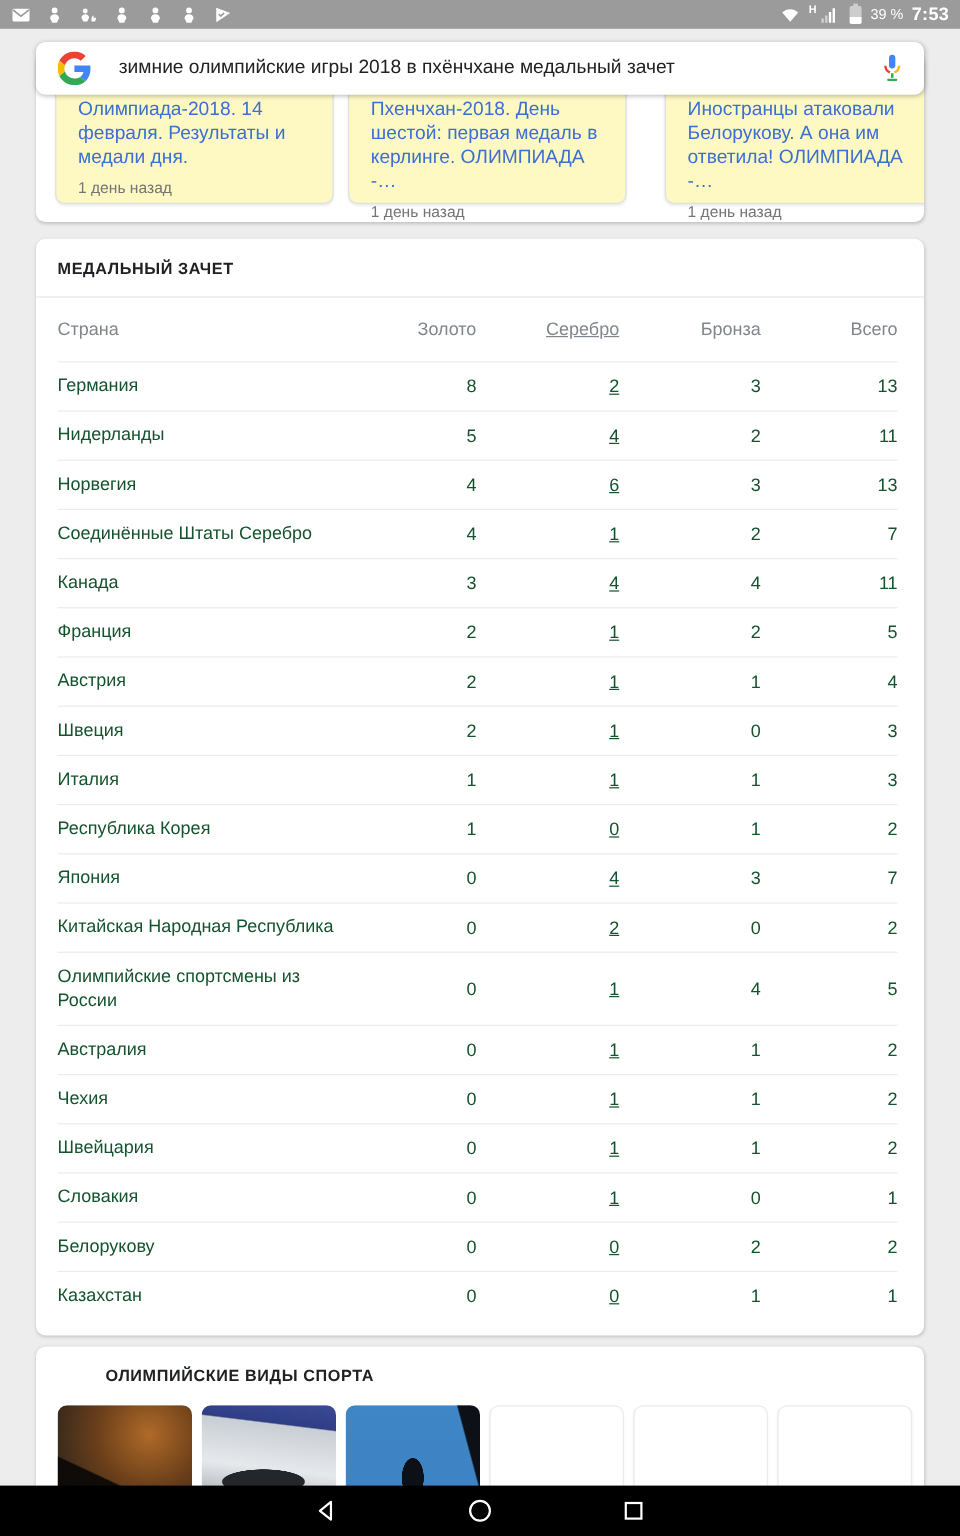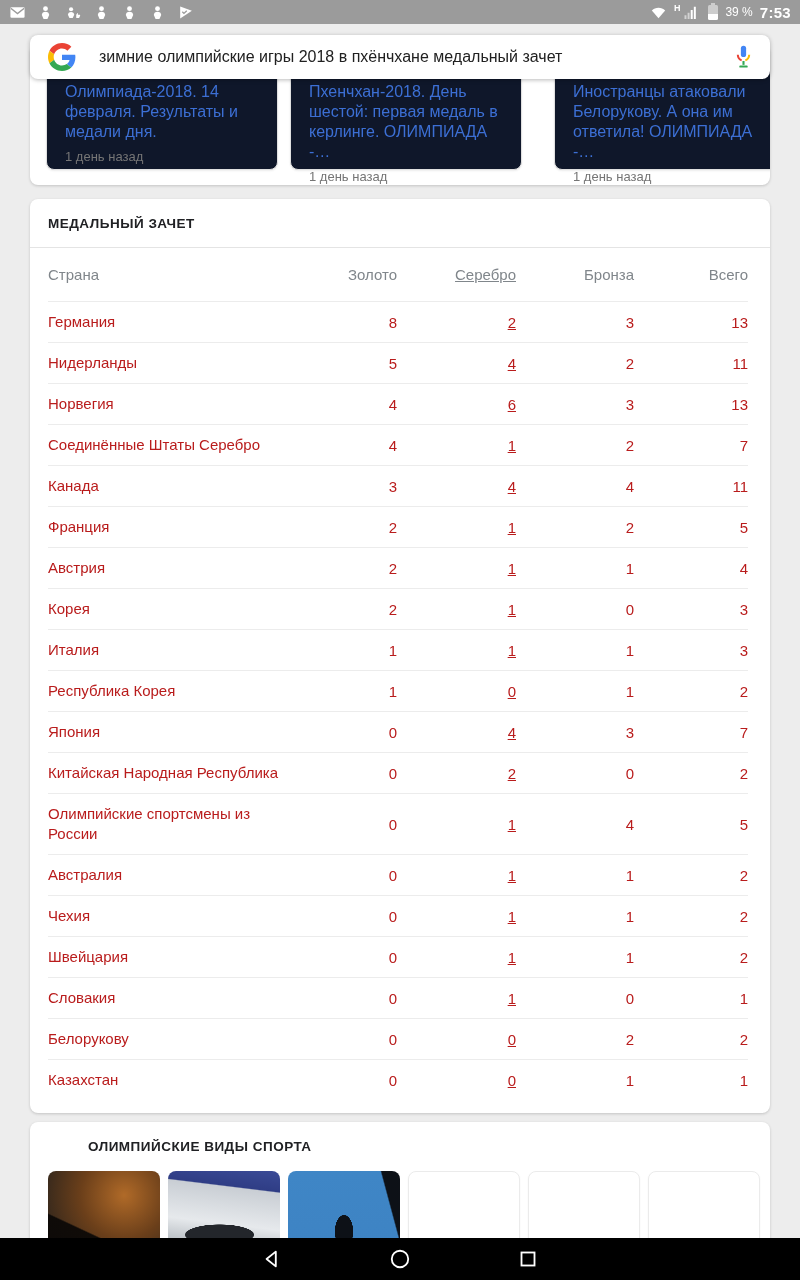--- a/index.html
+++ b/index.html
@@ -28,37 +28,37 @@
                display:flex;align-items:center;padding:16px 16px;box-sizing:border-box;}
   .g-logo{width:28px;height:28px;margin:0 23px 0 2px;flex:none;}
   .g-logo svg{width:100%;height:100%;display:block;}
   .search-query{flex:1;font-size:16px;color:#212121;white-space:nowrap;overflow:hidden;}
   .mic{width:21px;height:28px;flex:none;}
   .mic svg{width:100%;height:100%;display:block;}
 
   
   .news-wrap{position:absolute;left:30px;top:45px;width:740px;height:140px;background:#fff;
              border-radius:8px;box-shadow:0 1px 3px rgba(0,0,0,.18);overflow:hidden;z-index:3;}
-  .news-card{position:absolute;top:3px;width:232px;height:122px;background:#0f172a;
+  .news-card{position:absolute;top:3px;width:232px;height:122px;background:#fef9c3;
              border:1px solid #e0e0e0;border-radius:8px;box-shadow:0 1px 2px rgba(0,0,0,.08);
              box-sizing:border-box;padding:33px 15px 0 18px;cursor:pointer;}
   .news-title{font-size:16px;line-height:20px;color:#3c6fd4;}
   .news-age{margin-top:7px;font-size:13px;color:#757575;}
 
   
   .medal-card{position:absolute;left:30px;top:199px;width:740px;background:#fff;
               border-radius:8px;box-shadow:0 1px 3px rgba(0,0,0,.18);z-index:2;}
   .card-title{height:48px;line-height:49px;padding:0 18px;font-size:13.5px;font-weight:bold;
               color:#202124;letter-spacing:.5px;}
   .medal-card .card-title{border-bottom:1px solid #e4e4e4;}
   .mt{padding:0 22px 13px 18px;}
   .mt-head{display:flex;align-items:center;min-height:53px;border-bottom:1px solid #ececec;
            color:#80868b;font-size:15px;}
   .mt-row{display:flex;align-items:center;border-bottom:1px solid #ececec;
-          font-size:15px;color:#b91c1c;}
+          font-size:15px;color:#14532d;}
   .mt-row:last-child{border-bottom:none;}
   .cell-country{flex:1;line-height:20px;padding:10px 12px 10px 0;box-sizing:border-box;}
   .cell-num{text-align:right;flex:none;}
   .w1{width:100px;} .w2{width:119px;text-decoration:underline;} .w3{width:118px;} .w4{width:114px;}
 
   
   .sports-card{position:absolute;left:30px;top:1122px;width:740px;height:172px;background:#fff;
                border-radius:8px;box-shadow:0 1px 3px rgba(0,0,0,.18);box-sizing:border-box;
                padding:16px 0 0 18px;overflow:hidden;z-index:2;}
   .sports-card .card-title{height:auto;line-height:17px;padding:0;margin-left:40px;}
@@ -243,21 +243,21 @@
             <div class="cell-num w4">5</div>
           </div>
           <div class="mt-row">
             <div class="cell-country">Австрия</div>
             <div class="cell-num w1">2</div>
             <div class="cell-num w2">1</div>
             <div class="cell-num w3">1</div>
             <div class="cell-num w4">4</div>
           </div>
           <div class="mt-row">
-            <div class="cell-country">Корея</div>
+            <div class="cell-country">Швеция</div>
             <div class="cell-num w1">2</div>
             <div class="cell-num w2">1</div>
             <div class="cell-num w3">0</div>
             <div class="cell-num w4">3</div>
           </div>
           <div class="mt-row">
             <div class="cell-country">Италия</div>
             <div class="cell-num w1">1</div>
             <div class="cell-num w2">1</div>
             <div class="cell-num w3">1</div>

